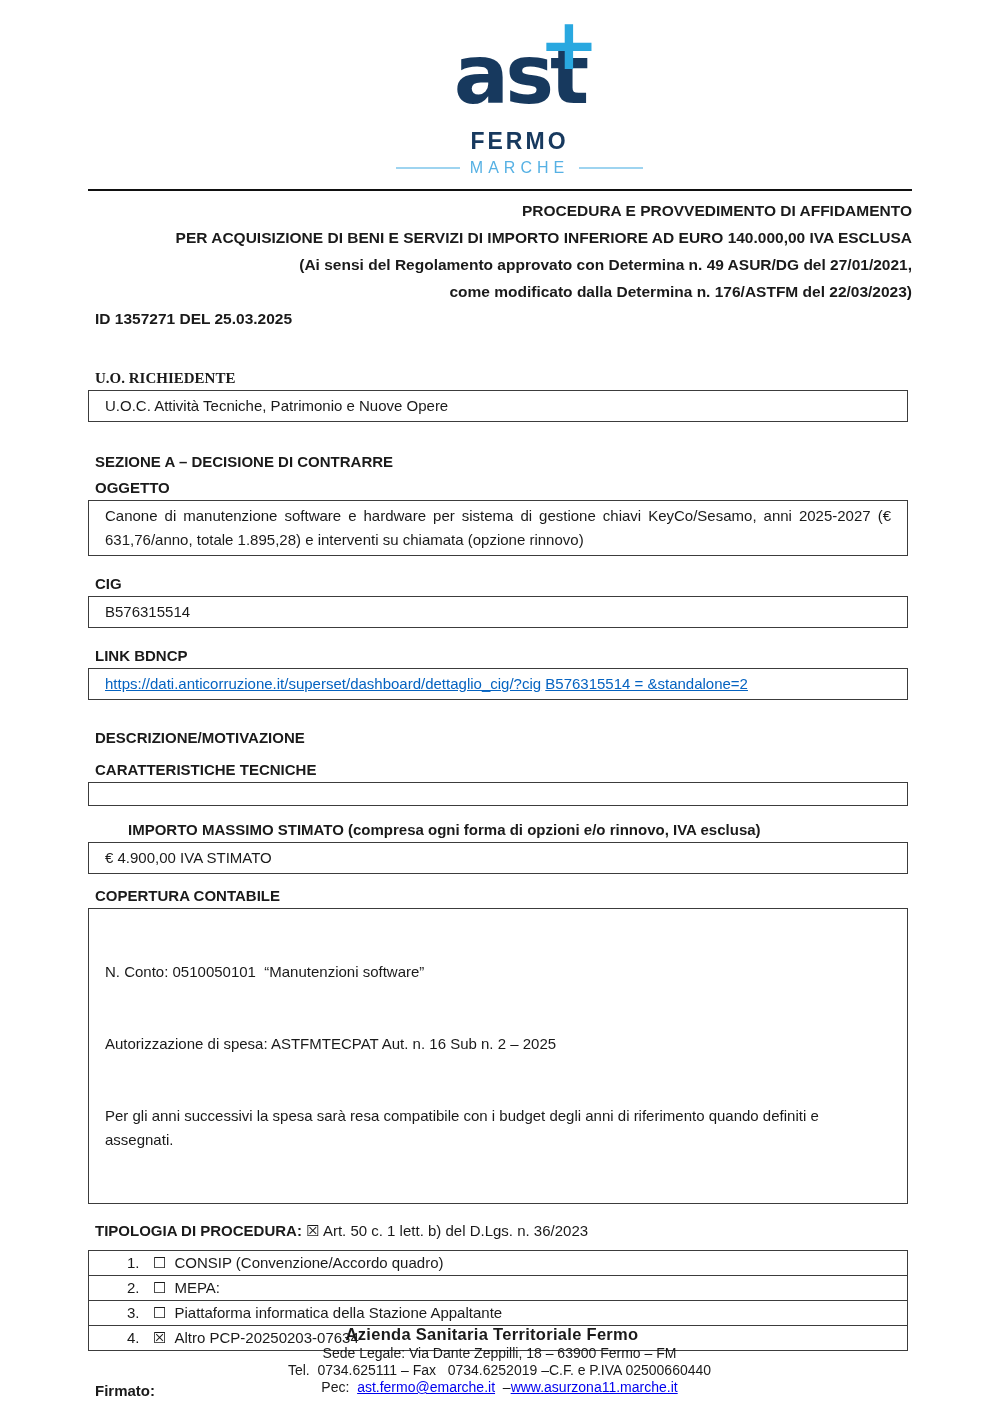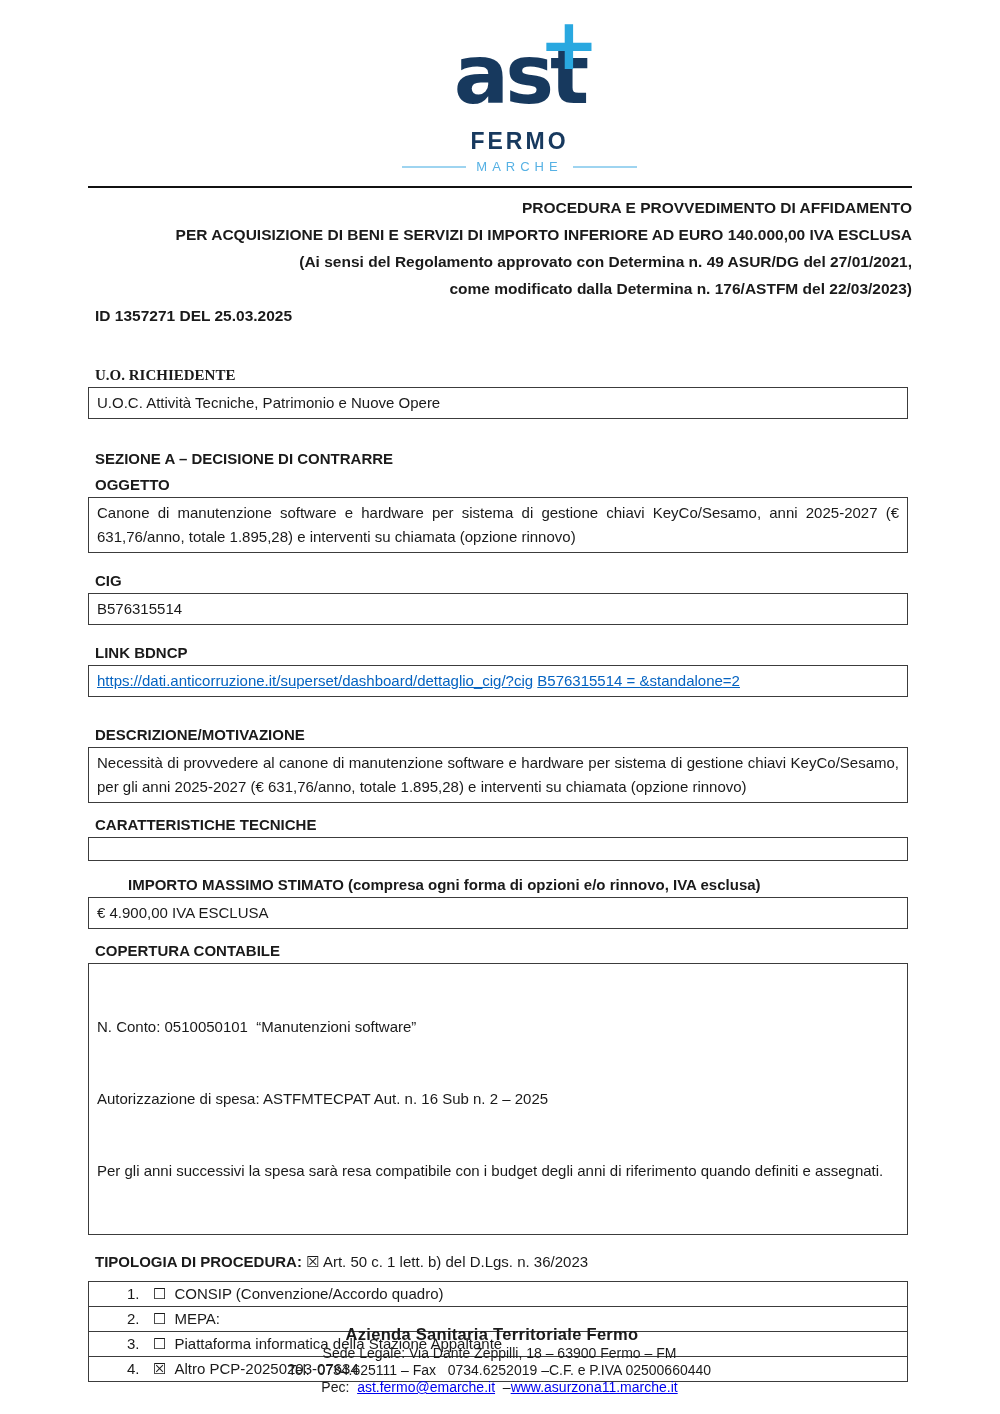--- a/index.html
+++ b/index.html
@@ -20,37 +20,37 @@
   .logo-plus {
     position:absolute; top:-26px; right:-14px;
     font-family:"DejaVu Sans", sans-serif; font-weight:bold;
     font-size:72px; color:#29a8e0; line-height:1;
   }
   .logo-fermo {
     margin-top:12px; font-weight:bold; font-size:23px;
     letter-spacing:3px; color:#17395e;
   }
   .logo-marche {
-    margin-top:4px; font-size:13px; letter-spacing:5px; color:#56b1e4;
+    margin-top:4px; font-size:16px; letter-spacing:5px; color:#56b1e4;
     display:flex; align-items:center; justify-content:center; gap:10px;
   }
   .marche-line { display:inline-block; width:64px; height:2px; background:#9ed4f0; }
 
   
   .title-rule { width:824px; margin:12px auto 0 88px; border:none; border-top:2px solid #111; }
   .title-block { width:824px; margin:6px 0 0 88px; text-align:center; }
   .title-line { font-weight:bold; font-size:15.5px; line-height:27px;text-align:right; }
   .doc-id { width:824px; margin:0 0 0 95px; font-weight:bold; font-size:15.5px; line-height:27px; text-align:left; }
 
   
   .content { width:820px; margin:0 0 0 88px; }
   .h { font-weight:bold; font-size:15px; line-height:20px; margin-left:7px; white-space:pre-wrap; }
   .box {
     border:1px solid #3c3c3c; background:#fff;
-    padding:3px 8px; font-size:15px; line-height:24px; white-space:pre-wrap;
+    padding:3px 16px; font-size:15px; line-height:24px; white-space:pre-wrap;
   }
   .box.justify { text-align:justify; }
   .box.empty { height:24px; }
   .box-line { white-space:pre-wrap; }
   a.doclink { color:#0563c1; text-decoration:underline; cursor:pointer; }
 
   .mt36 { margin-top:36px;font-family:Liberation Serif, serif; } .mt30 { margin-top:30px; } .mt28 { margin-top:28px; }
   .mt18 { margin-top:18px; } .mt14 { margin-top:14px;margin-left:40px; } .mt12 { margin-top:12px; } .mt6 { margin-top:6px; } .mt2 { margin-top:2px; }
 
   
@@ -112,27 +112,26 @@
     <div class="h mt6">OGGETTO</div>
     <div class="box justify mt2">Canone di manutenzione software e hardware per sistema di gestione chiavi KeyCo/Sesamo, anni 2025-2027 (€ 631,76/anno, totale 1.895,28) e interventi su chiamata (opzione rinnovo)</div>
 
     <div class="h mt18">CIG</div>
     <div class="box mt2">B576315514</div>
 
     <div class="h mt18">LINK BDNCP</div>
     <div class="box mt2"><a class="doclink">https://dati.anticorruzione.it/superset/dashboard/dettaglio_cig/?cig</a> <a class="doclink">B576315514 = &amp;standalone=2</a></div>
 
     <div class="h mt28">DESCRIZIONE/MOTIVAZIONE</div>
-    <div class="box justify mt2">Necessità di provvedere al canone di manutenzione software e hardware per sistema di gestione chiavi KeyCo/Sesamo, per gli anni 2025-2027 (€ 631,76/anno, totale 1.895,28) e interventi su chiamata (opzione rinnovo)</div>
 
     <div class="h mt12">CARATTERISTICHE TECNICHE</div>
     <div class="box empty mt2"></div>
 
     <div class="h mt14">IMPORTO MASSIMO STIMATO (compresa ogni forma di opzioni e/o rinnovo, IVA esclusa)</div>
-    <div class="box mt2">€ 4.900,00 IVA ESCLUSA</div>
+    <div class="box mt2">€ 4.900,00 IVA STIMATO</div>
 
     <div class="h mt12">COPERTURA CONTABILE</div>
     <div class="box mt2">
       <div class="box-line">N. Conto: 0510050101  “Manutenzioni software”</div>
       <div class="box-line">Autorizzazione di spesa: ASTFMTECPAT Aut. n. 16 Sub n. 2 – 2025</div>
       <div class="box-line">Per gli anni successivi la spesa sarà resa compatibile con i budget degli anni di riferimento quando definiti e assegnati.</div>
     </div>
 
     <div class="tipologia">
       <span class="lbl">TIPOLOGIA DI PROCEDURA:</span>

